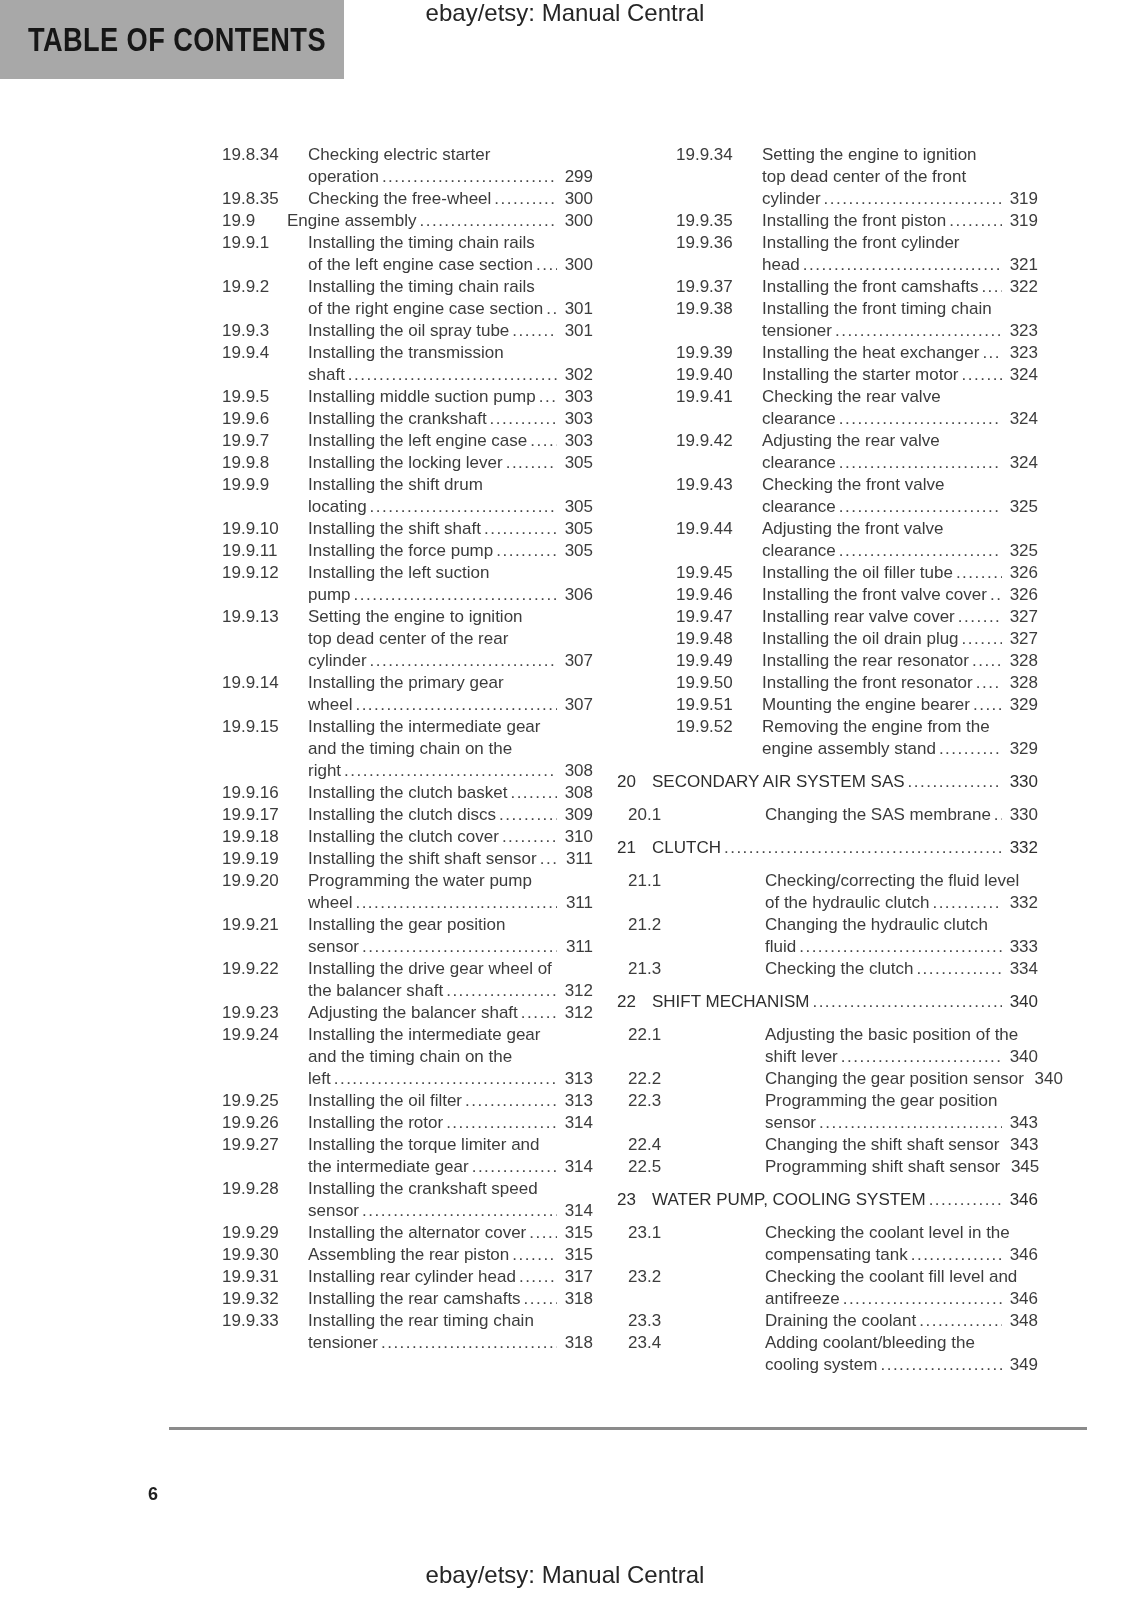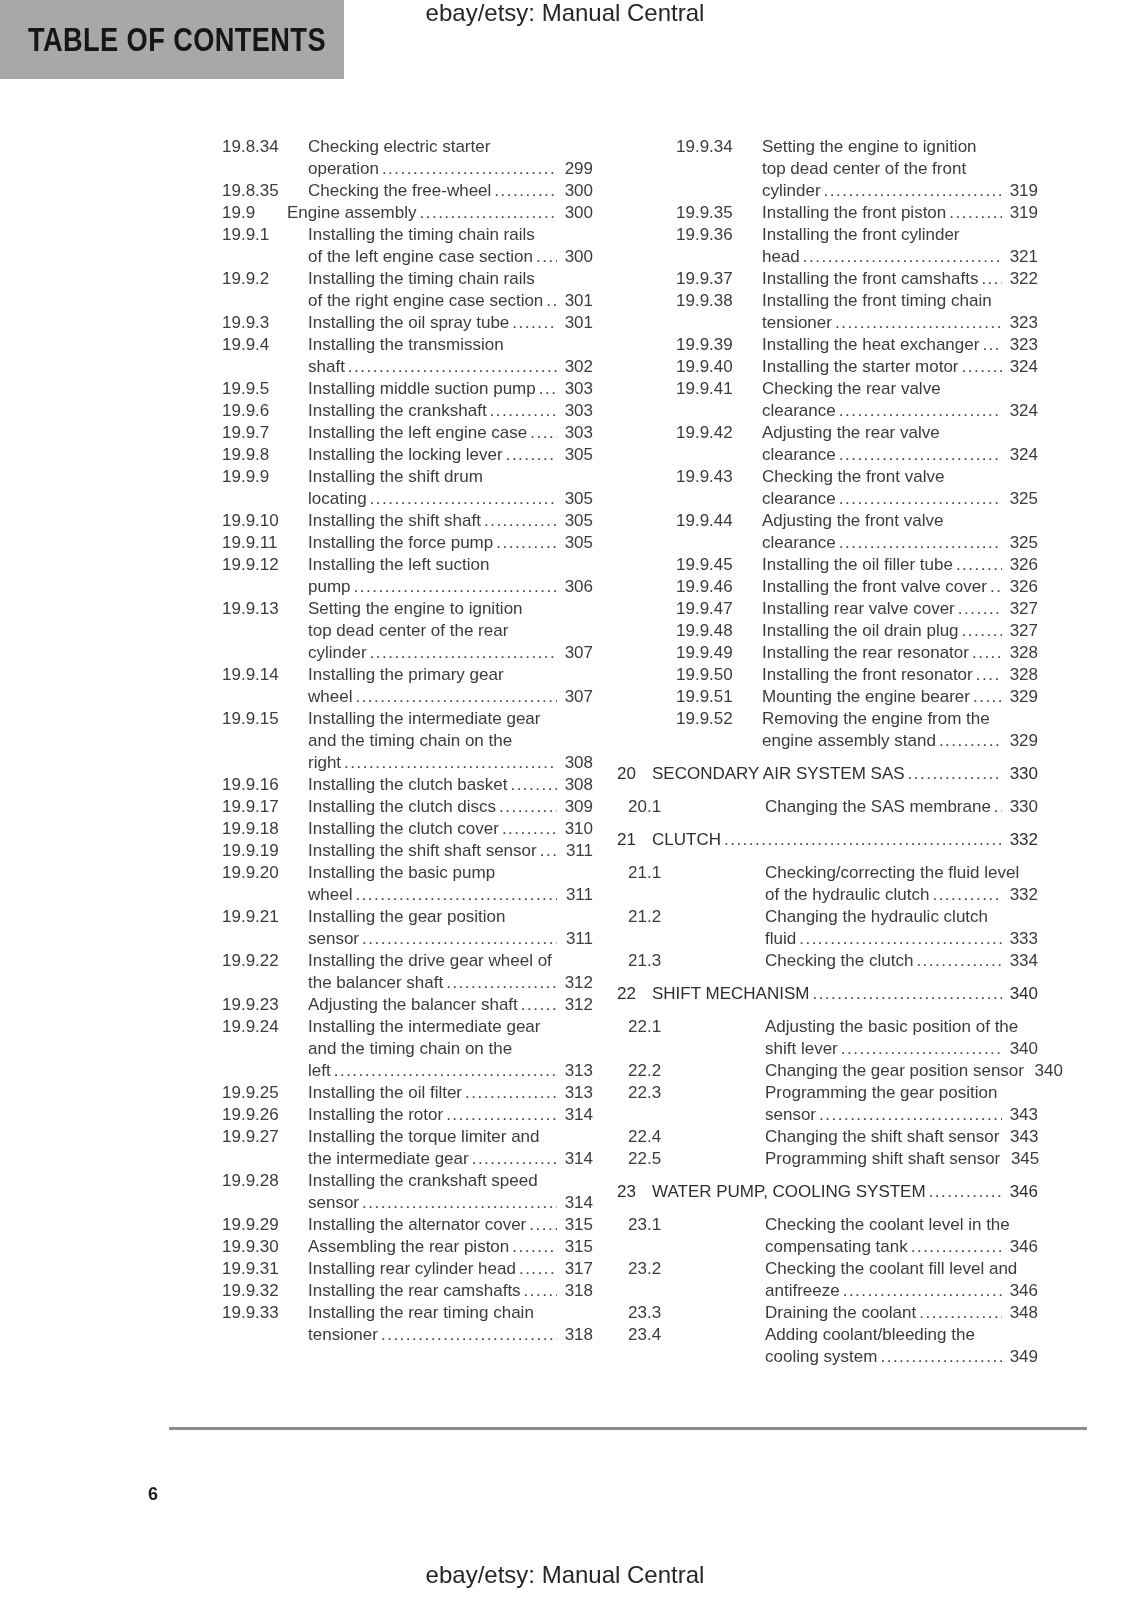--- a/index.html
+++ b/index.html
@@ -41,21 +41,21 @@
     font-size: 34px;
     font-weight: bold;
     color: #161616;
     white-space: nowrap;
     transform: scaleX(0.8);
     transform-origin: left center;
     letter-spacing: 0.5px;
   }
   .col {
     position: absolute;
-    top: 136px;
+    top: 144px;
     font-size: 17px;
     line-height: 22px;
   }
   #col-left  { left: 222px; width: 371px; }
   #col-right { left: 617px; width: 421px; }
   .entry { display: flex; align-items: flex-start; }
   .num { flex: none; }
   .body { flex: 1 1 auto; min-width: 0; }
   .lvl3 .num { width: 86px; }
   .lvl2 .num { width: 65px; }
@@ -333,21 +333,21 @@
             <div class="line last">
               <span class="t">Installing the shift shaft sensor</span>
               <span class="leader">......................................................................................................................................................</span>
               <span class="pg">311</span>
             </div>
           </div>
         </div>
         <div class="entry lvl3">
           <span class="num">19.9.20</span>
           <div class="body">
-            <div class="line"><span class="t">Installing the basic pump</span></div>
+            <div class="line"><span class="t">Programming the water pump</span></div>
             <div class="line last">
               <span class="t">wheel</span>
               <span class="leader">......................................................................................................................................................</span>
               <span class="pg">311</span>
             </div>
           </div>
         </div>
         <div class="entry lvl3">
           <span class="num">19.9.21</span>
           <div class="body">

